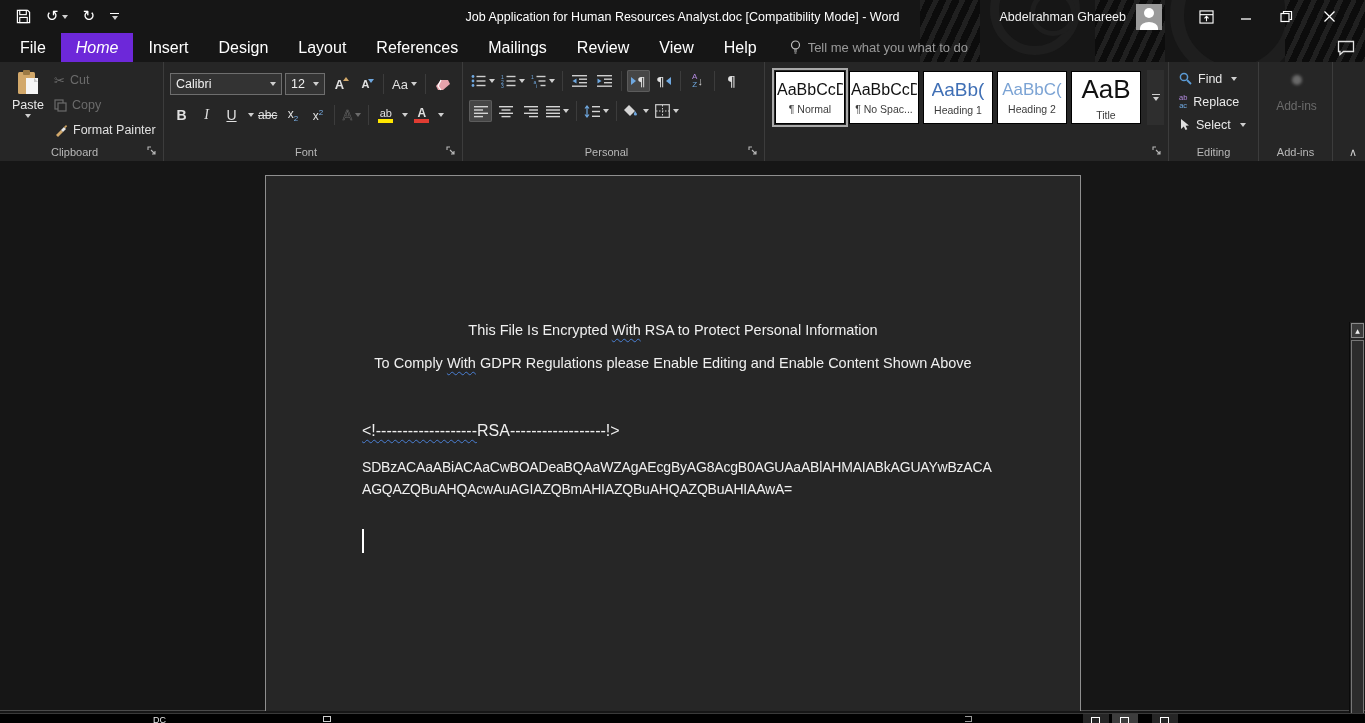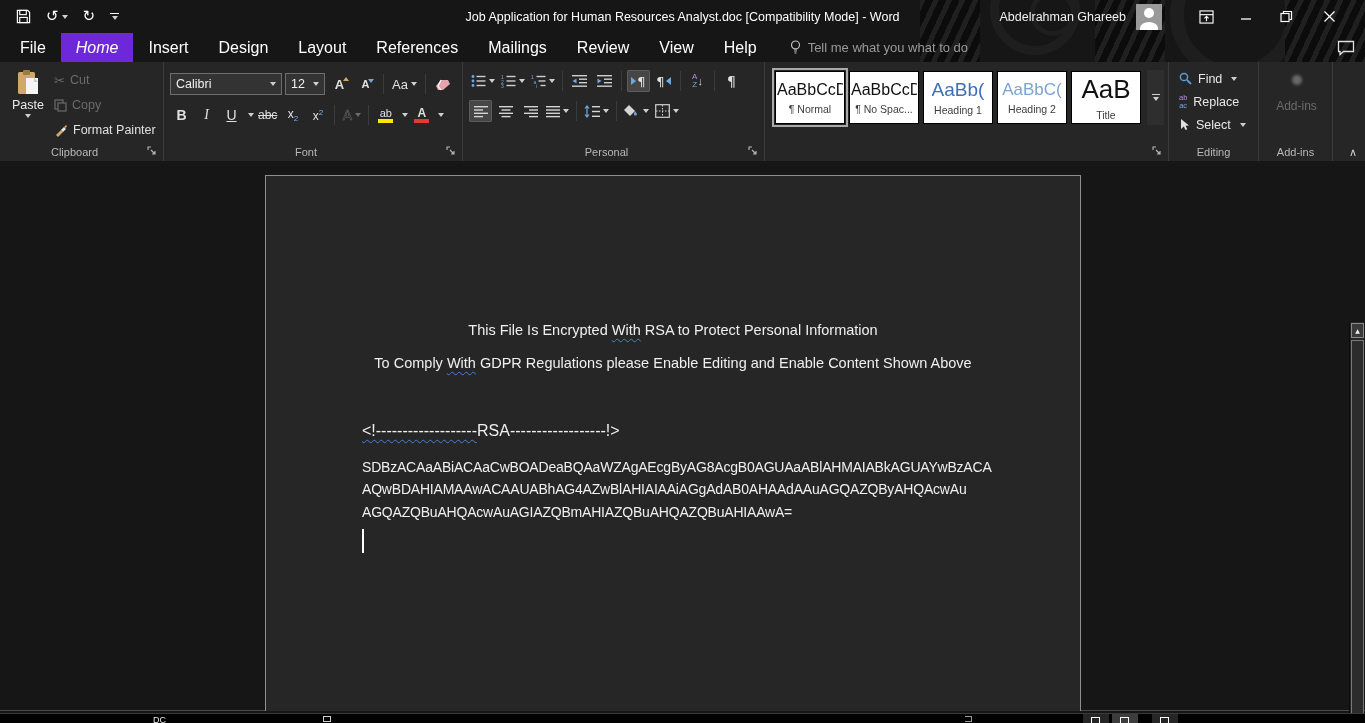--- a/index.html
+++ b/index.html
@@ -544,21 +544,20 @@
     </div>
   </div>
 
   <div class="canvas">
     <div class="page">
       <div class="doc-sub" style="top:146px;"><span>This File Is Encrypted </span><span class="wavy">With</span><span> RSA to Protect Personal Information</span></div>
       <div class="doc-sub" style="top:179px;"><span>To Comply </span><span class="wavy">With</span><span> GDPR Regulations please Enable Editing and Enable Content Shown Above</span></div>
       <div class="doc-rsa"><span class="wavy">&lt;!-------------------</span><span>RSA------------------!&gt;</span></div>
       <div class="doc-body">
         <div>SDBzACAaABiACAaCwBOADeaBQAaWZAgAEcgByAG8AcgB0AGUAaABlAHMAIABkAGUAYwBzACA</div>
-        <div>AQwBDAHIAMAAwACAAUABhAG4AZwBlAHIAIAAiAGgAdAB0AHAAdAAuAGQAZQByAHQAcwAu</div>
         <div>AGQAZQBuAHQAcwAuAGIAZQBmAHIAZQBuAHQAZQBuAHIAAwA=</div>
       </div>
       <div class="caret"></div>
     </div>
 
     <div class="vscroll">
       <div class="scroll-btn glyph" style="top:1px;">▲</div>
       <div class="scroll-thumb"></div>
 
     </div>

